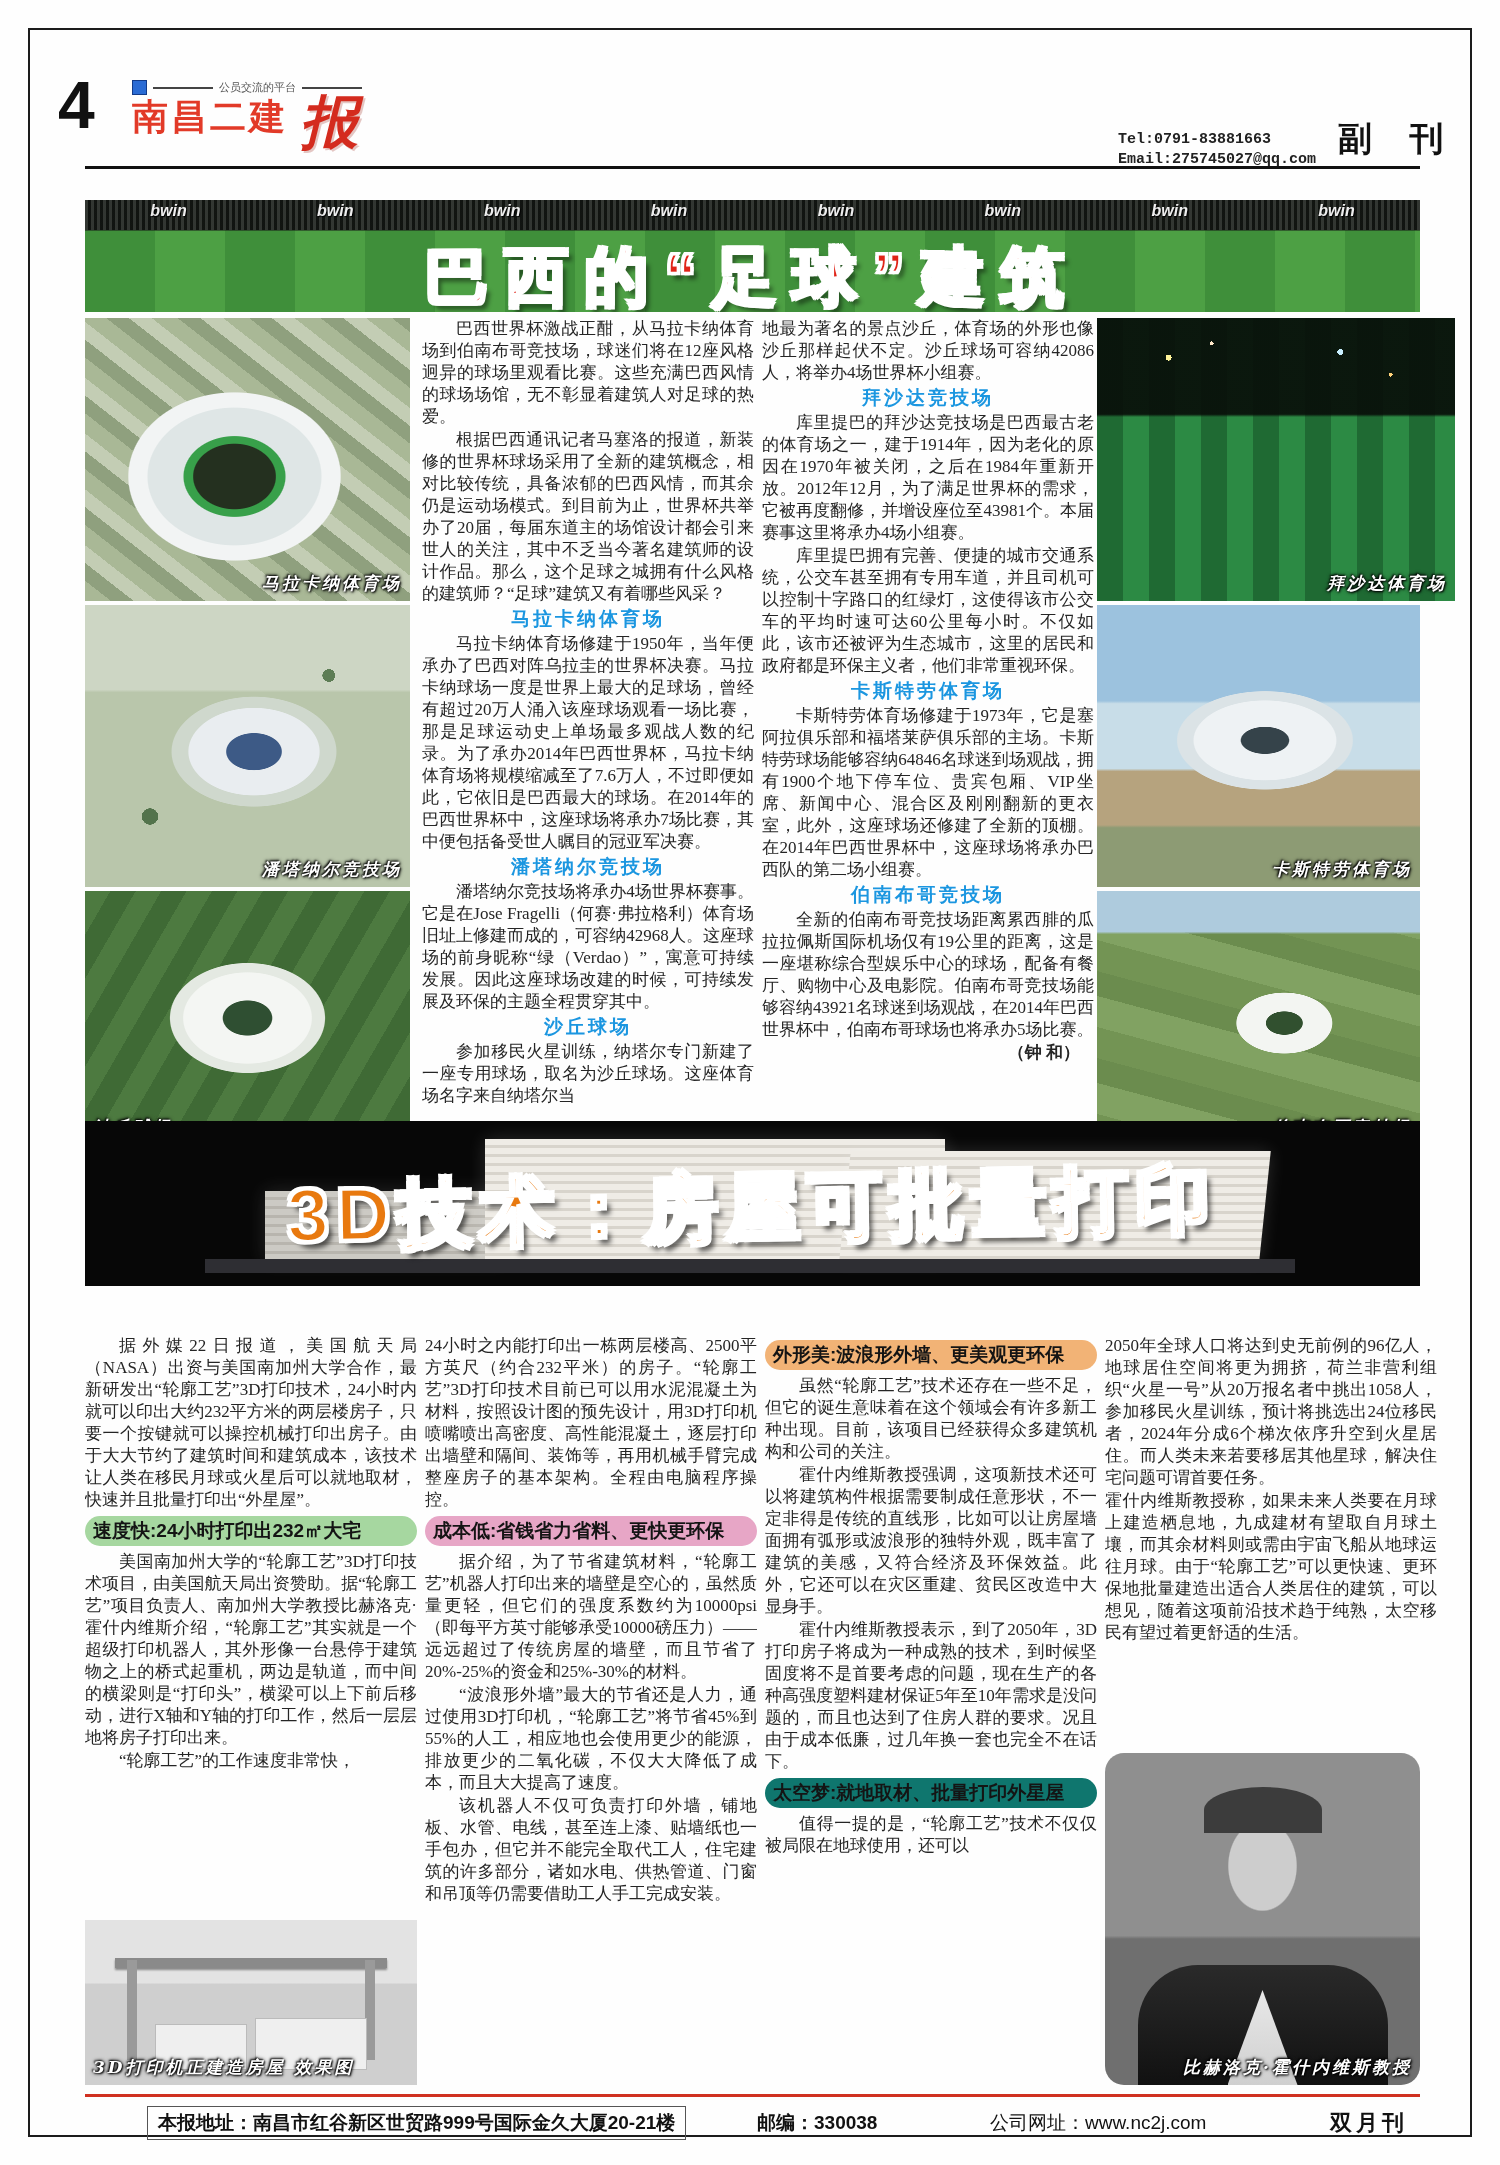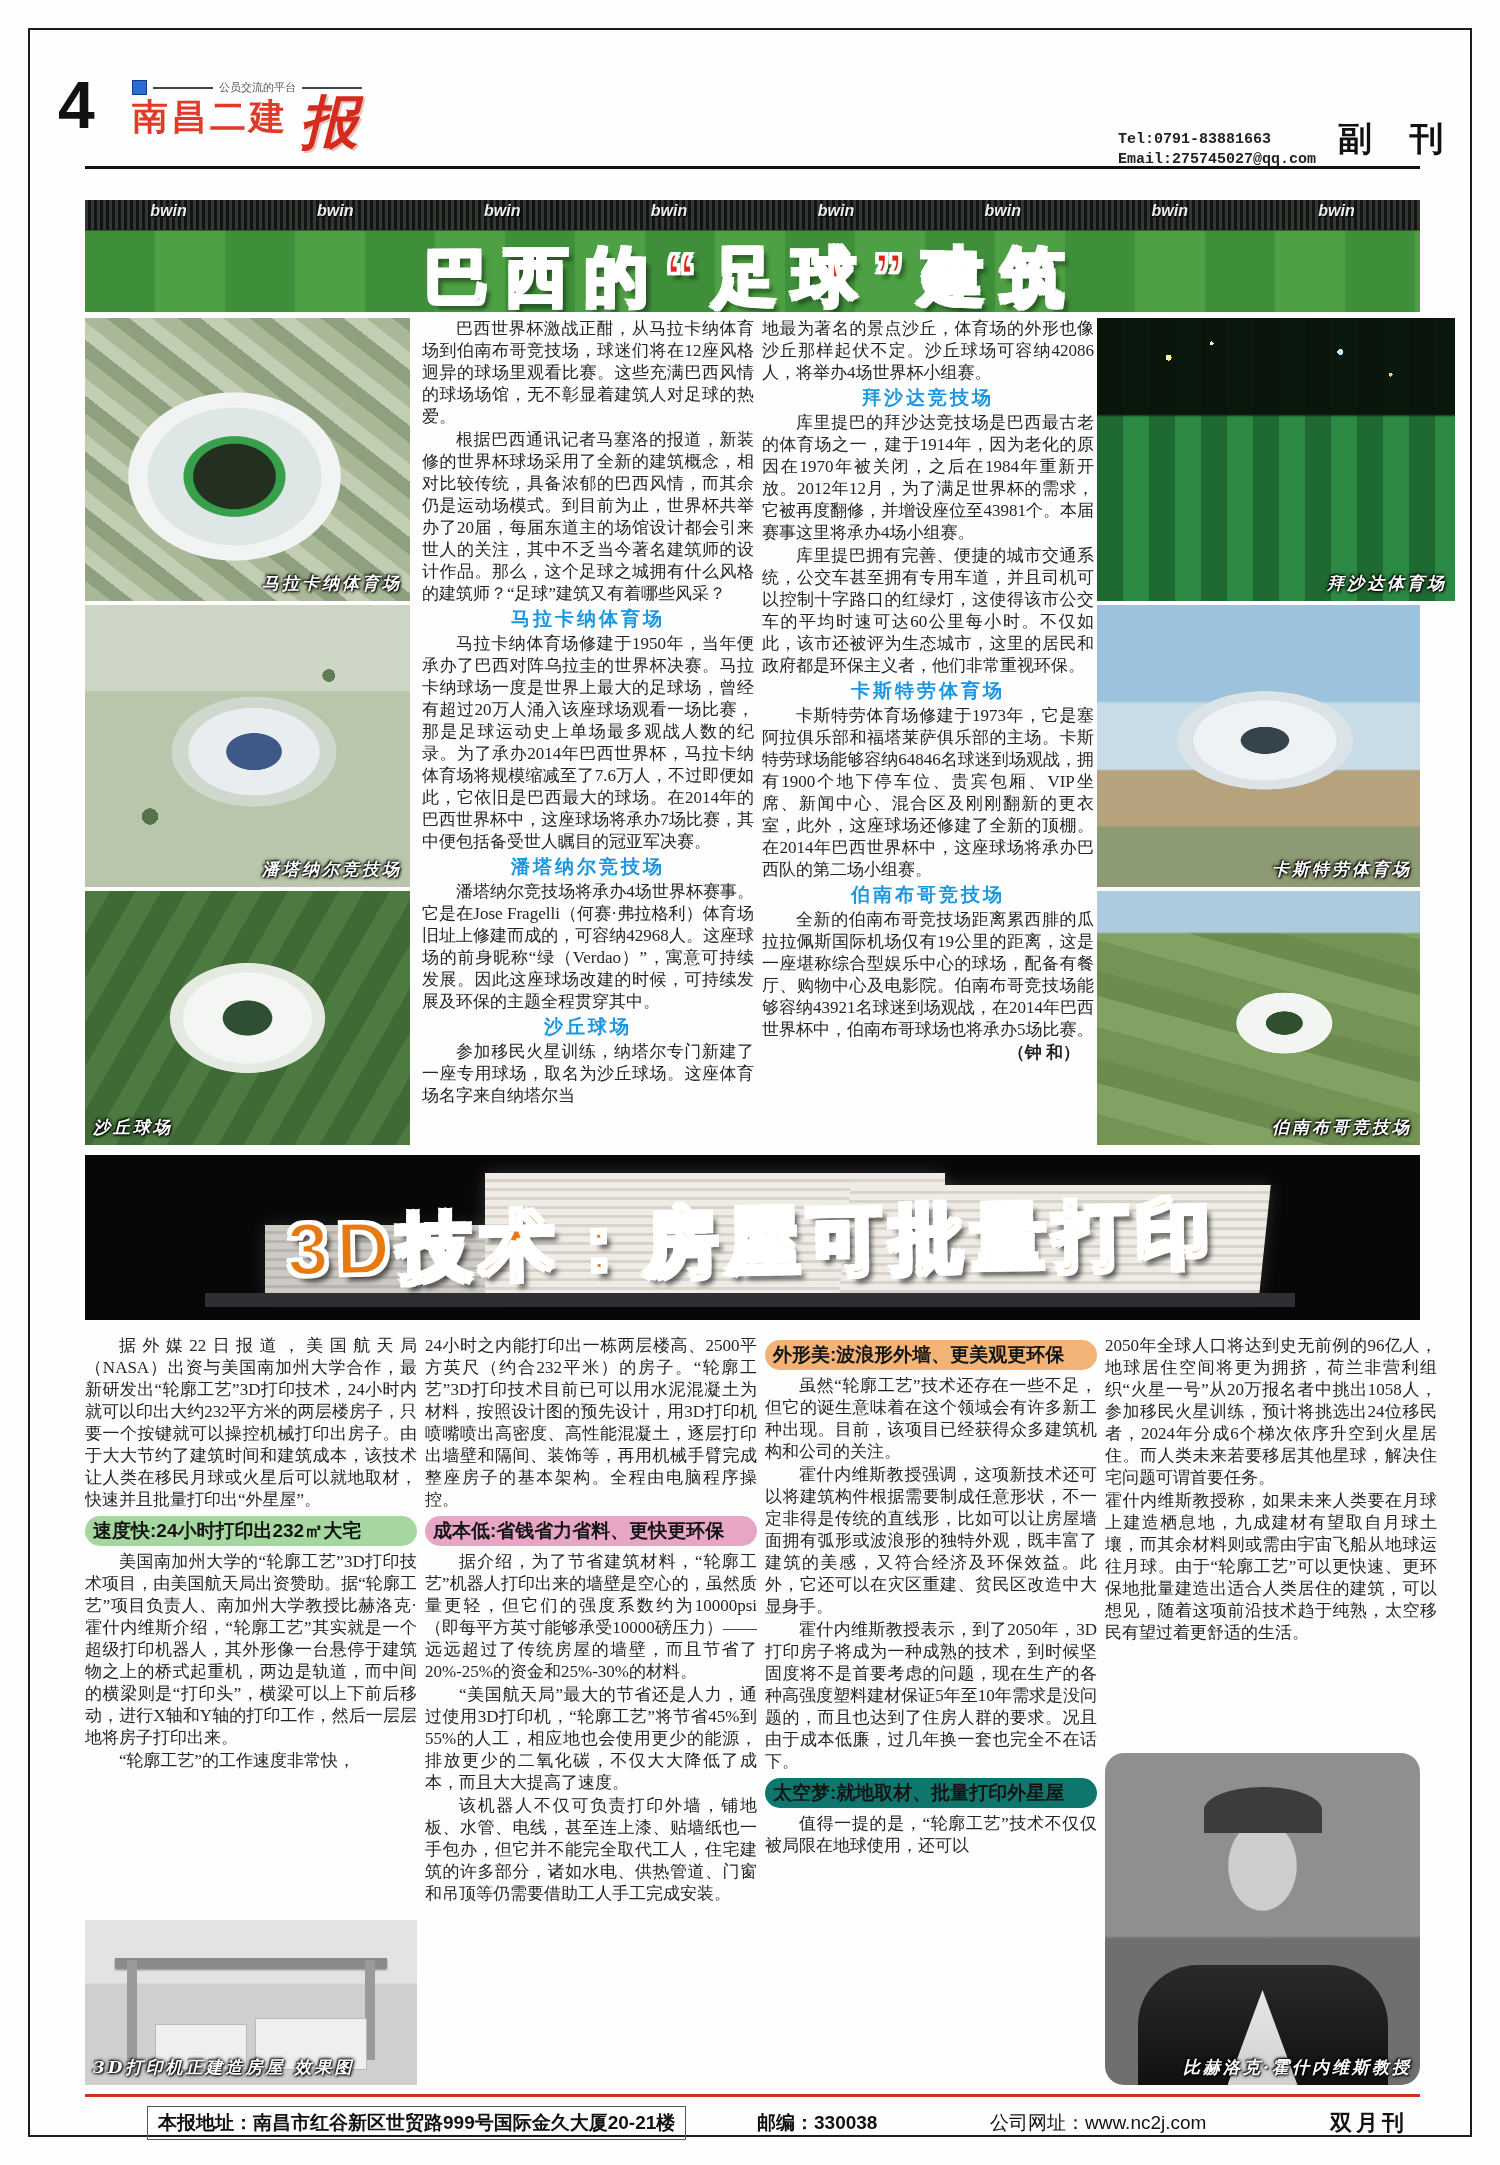--- a/index.html
+++ b/index.html
@@ -89,21 +89,21 @@
   .pill{display:block;border-radius:17px;font-weight:bold;font-size:19px;line-height:30px;
         padding:0 8px;margin:5px 0;color:#141414;letter-spacing:0px;white-space:nowrap;
         font-family:"Liberation Sans",sans-serif;}
   .pill-green{background:#a6d7a0;}
   .pill-pink{background:#e7a6c6;}
   .pill-orange{background:#f2b376;}
   .pill-blue{background:#0f766e;}
   .byline{text-align:right;padding-right:14px;font-weight:bold;}
 
   
-  .banner2{left:85px;top:1155px;width:1335px;height:165px;background:#070707;overflow:hidden;}
+  .banner2{left:85px;top:1121px;width:1335px;height:165px;background:#070707;overflow:hidden;}
   .model{position:absolute;background:repeating-linear-gradient(180deg,#efece6 0 6px,#d8d4cc 6px 9px);
          box-shadow:0 0 18px rgba(255,255,255,.15);}
   .model.m1{left:400px;top:18px;width:460px;height:120px;}
   .model.m2{left:760px;top:30px;width:420px;height:110px;transform:skewX(-6deg);}
   .model.m3{left:180px;top:70px;width:240px;height:70px;opacity:.85;}
   .model-base{position:absolute;left:120px;top:138px;width:1090px;height:14px;background:#2e2e33;}
   .banner2-title{position:absolute;left:0;top:38px;width:100%;text-align:center;white-space:nowrap;
      font-size:74px;font-weight:900;color:#e8790f;letter-spacing:8px;
      font-family:"Liberation Sans",sans-serif;-webkit-text-stroke:3px #ffffff;
      text-shadow:-3px -3px 0 #fff,3px -3px 0 #fff,-3px 3px 0 #fff,3px 3px 0 #fff,6px 7px 5px rgba(0,0,0,.6);
@@ -243,21 +243,21 @@
     <div class="gantry-post gp2"></div>
     <div class="wallblock wb1"></div>
     <div class="wallblock wb2"></div>
     <span class="caption capleft">3D打印机正建造房屋 效果图</span>
   </div>
 
   <div class="col" style="left:425px;top:1335px;height:750px;">
     <p class="noindent">24小时之内能打印出一栋两层楼高、2500平方英尺（约合232平米）的房子。“轮廓工艺”3D打印技术目前已可以用水泥混凝土为材料，按照设计图的预先设计，用3D打印机喷嘴喷出高密度、高性能混凝土，逐层打印出墙壁和隔间、装饰等，再用机械手臂完成整座房子的基本架构。全程由电脑程序操控。</p>
     <span class="pill pill-pink">成本低:省钱省力省料、更快更环保</span>
     <p>据介绍，为了节省建筑材料，“轮廓工艺”机器人打印出来的墙壁是空心的，虽然质量更轻，但它们的强度系数约为10000psi（即每平方英寸能够承受10000磅压力）——远远超过了传统房屋的墙壁，而且节省了20%-25%的资金和25%-30%的材料。</p>
-    <p>“美国航天局”最大的节省还是人力，通过使用3D打印机，“轮廓工艺”将节省45%到55%的人工，相应地也会使用更少的能源，排放更少的二氧化碳，不仅大大降低了成本，而且大大提高了速度。</p>
+    <p>“波浪形外墙”最大的节省还是人力，通过使用3D打印机，“轮廓工艺”将节省45%到55%的人工，相应地也会使用更少的能源，排放更少的二氧化碳，不仅大大降低了成本，而且大大提高了速度。</p>
     <p>该机器人不仅可负责打印外墙，铺地板、水管、电线，甚至连上漆、贴墙纸也一手包办，但它并不能完全取代工人，住宅建筑的许多部分，诸如水电、供热管道、门窗和吊顶等仍需要借助工人手工完成安装。</p>
   </div>
 
   <div class="col" style="left:765px;top:1335px;height:750px;">
     <span class="pill pill-orange">外形美:波浪形外墙、更美观更环保</span>
     <p>虽然“轮廓工艺”技术还存在一些不足，但它的诞生意味着在这个领域会有许多新工种出现。目前，该项目已经获得众多建筑机构和公司的关注。</p>
     <p>霍什内维斯教授强调，这项新技术还可以将建筑构件根据需要制成任意形状，不一定非得是传统的直线形，比如可以让房屋墙面拥有弧形或波浪形的独特外观，既丰富了建筑的美感，又符合经济及环保效益。此外，它还可以在灾区重建、贫民区改造中大显身手。</p>
     <p>霍什内维斯教授表示，到了2050年，3D打印房子将成为一种成熟的技术，到时候坚固度将不是首要考虑的问题，现在生产的各种高强度塑料建材保证5年至10年需求是没问题的，而且也达到了住房人群的要求。况且由于成本低廉，过几年换一套也完全不在话下。</p>
     <span class="pill pill-blue">太空梦:就地取材、批量打印外星屋</span>
     <p>值得一提的是，“轮廓工艺”技术不仅仅被局限在地球使用，还可以</p>

